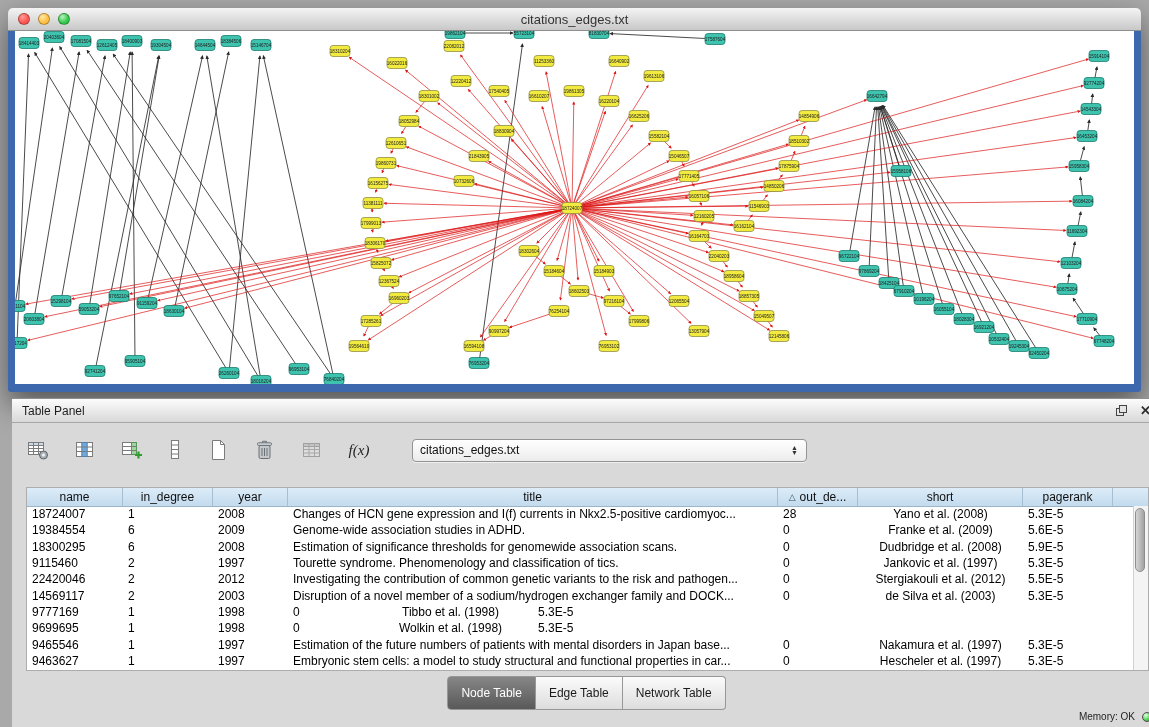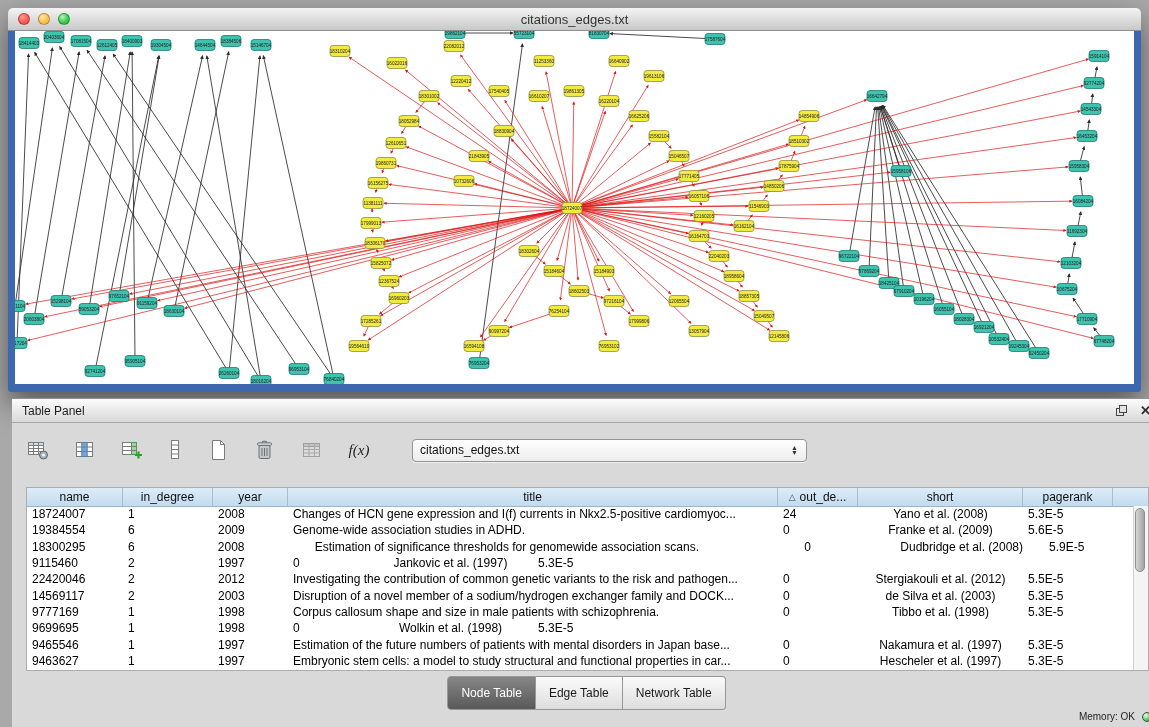--- a/index.html
+++ b/index.html
@@ -828,46 +828,47 @@
           <span>pagerank</span>
         </div>
         <div class="hcell filler"></div>
       </div>
     <div class="grid-body" id="grid-body">
         <div class="grid-row">
           <div class="bcell" style="width: 96px; text-align: left;">18724007</div>
           <div class="bcell" style="width: 90px; text-align: left;">1</div>
           <div class="bcell" style="width: 75px; text-align: left;">2008</div>
           <div class="bcell" style="width: 490px; text-align: left;">Changes of HCN gene expression and I(f) currents in Nkx2.5-positive cardiomyoc...</div>
-          <div class="bcell" style="width: 80px; text-align: left;">24</div>
+          <div class="bcell" style="width: 80px; text-align: left;">28</div>
           <div class="bcell" style="width: 165px; text-align: center;">Yano et al. (2008)</div>
           <div class="bcell" style="width: 90px; text-align: left;">5.3E-5</div>
         </div>
         <div class="grid-row">
           <div class="bcell" style="width: 96px; text-align: left;">19384554</div>
           <div class="bcell" style="width: 90px; text-align: left;">6</div>
           <div class="bcell" style="width: 75px; text-align: left;">2009</div>
           <div class="bcell" style="width: 490px; text-align: left;">Genome-wide association studies in ADHD.</div>
           <div class="bcell" style="width: 80px; text-align: left;">0</div>
           <div class="bcell" style="width: 165px; text-align: center;">Franke et al. (2009)</div>
           <div class="bcell" style="width: 90px; text-align: left;">5.6E-5</div>
         </div>
         <div class="grid-row">
           <div class="bcell" style="width: 96px; text-align: left;">18300295</div>
           <div class="bcell" style="width: 90px; text-align: left;">6</div>
           <div class="bcell" style="width: 75px; text-align: left;">2008</div>
-          <div class="bcell" style="width: 490px; text-align: left; margin-left: 22px;">Estimation of significance thresholds for genomewide association scans.</div>
+          <div class="bcell" style="width: 490px; text-align: left;">Estimation of significance thresholds for genomewide association scans.</div>
           <div class="bcell" style="width: 80px; text-align: left;">0</div>
           <div class="bcell" style="width: 165px; text-align: center;">Dudbridge et al. (2008)</div>
           <div class="bcell" style="width: 90px; text-align: left;">5.9E-5</div>
         </div>
         <div class="grid-row">
           <div class="bcell" style="width: 96px; text-align: left;">9115460</div>
           <div class="bcell" style="width: 90px; text-align: left;">2</div>
           <div class="bcell" style="width: 75px; text-align: left;">1997</div>
+          <div class="bcell" style="width: 490px; text-align: left;">Tourette syndrome. Phenomenology and classification of tics.</div>
           <div class="bcell" style="width: 80px; text-align: left;">0</div>
           <div class="bcell" style="width: 165px; text-align: center;">Jankovic et al. (1997)</div>
           <div class="bcell" style="width: 90px; text-align: left;">5.3E-5</div>
         </div>
         <div class="grid-row">
           <div class="bcell" style="width: 96px; text-align: left;">22420046</div>
           <div class="bcell" style="width: 90px; text-align: left;">2</div>
           <div class="bcell" style="width: 75px; text-align: left;">2012</div>
           <div class="bcell" style="width: 490px; text-align: left;">Investigating the contribution of common genetic variants to the risk and pathogen...</div>
           <div class="bcell" style="width: 80px; text-align: left;">0</div>
@@ -880,21 +881,20 @@
           <div class="bcell" style="width: 75px; text-align: left;">2003</div>
           <div class="bcell" style="width: 490px; text-align: left;">Disruption of a novel member of a sodium/hydrogen exchanger family and DOCK...</div>
           <div class="bcell" style="width: 80px; text-align: left;">0</div>
           <div class="bcell" style="width: 165px; text-align: center;">de Silva et al. (2003)</div>
           <div class="bcell" style="width: 90px; text-align: left;">5.3E-5</div>
         </div>
         <div class="grid-row">
           <div class="bcell" style="width: 96px; text-align: left;">9777169</div>
           <div class="bcell" style="width: 90px; text-align: left;">1</div>
           <div class="bcell" style="width: 75px; text-align: left;">1998</div>
-          <div class="bcell" style="width: 490px; text-align: left;">Corpus callosum shape and size in male patients with schizophrenia.</div>
           <div class="bcell" style="width: 80px; text-align: left;">0</div>
           <div class="bcell" style="width: 165px; text-align: center;">Tibbo et al. (1998)</div>
           <div class="bcell" style="width: 90px; text-align: left;">5.3E-5</div>
         </div>
         <div class="grid-row">
           <div class="bcell" style="width: 96px; text-align: left;">9699695</div>
           <div class="bcell" style="width: 90px; text-align: left;">1</div>
           <div class="bcell" style="width: 75px; text-align: left;">1998</div>
           <div class="bcell" style="width: 80px; text-align: left;">0</div>
           <div class="bcell" style="width: 165px; text-align: center;">Wolkin et al. (1998)</div>

